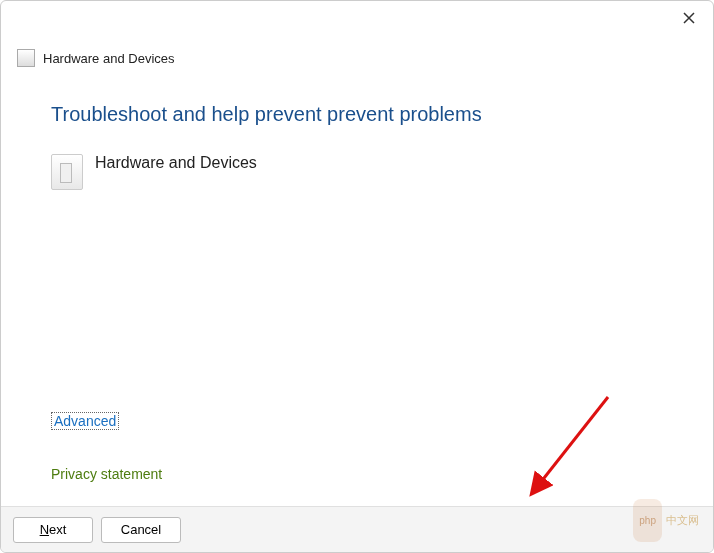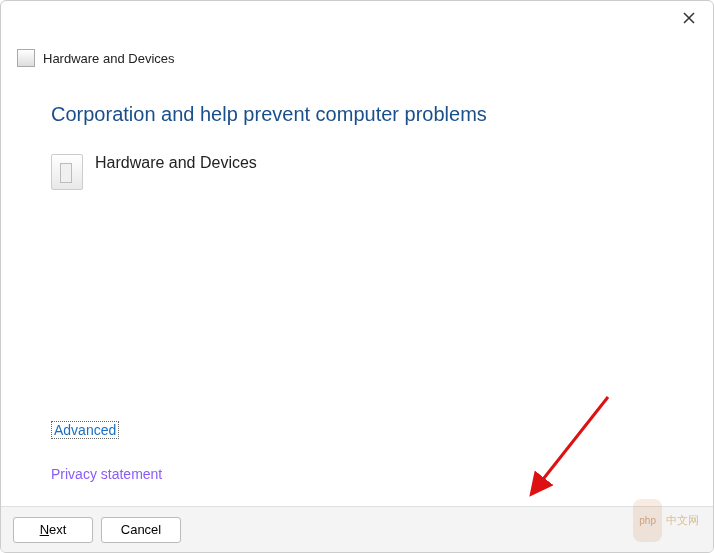--- a/index.html
+++ b/index.html
@@ -86,31 +86,31 @@
       bottom: 70px;
       left: 50px;
       right: 50px;
     }
     .advanced {
       display: inline-block;
       color: #1a6fc0;
       font-size: 14px;
       border: 1px dotted #666;
       padding: 0 2px;
-      margin-bottom: 27px;
+      margin-bottom: 36px;
       cursor: pointer;
     }
     .publisher-row {
       font-size: 14px;
       color: #222;
       margin-bottom: 10px;
     }
     .publisher-row .label { margin-right: 6px; }
     .privacy {
-      color: #8b5cf6;
+      color: #4d7c0f;
       font-size: 14px;
       cursor: pointer;
     }
     .button-bar {
       position: absolute;
       bottom: 0;
       left: 0;
       right: 0;
       height: 46px;
       background: #f4f4f4;
@@ -166,21 +166,21 @@
       </svg>
   </div>
 </div>
 
 <div class="header-row">
   <span class="header-icon"></span>
   <span class="header-title">Hardware and Devices</span>
 </div>
 
 <div class="content">
-  <div class="heading">Corporation and help prevent computer problems</div>
+  <div class="heading">Troubleshoot and help prevent prevent problems</div>
   <div class="item-row">
     <div class="item-icon"></div>
     <div class="item-text">
       <div class="item-title">Hardware and Devices</div>
     </div>
   </div>
 </div>
 
 <div class="footer-info">
   <div class="advanced">Advanced</div>

